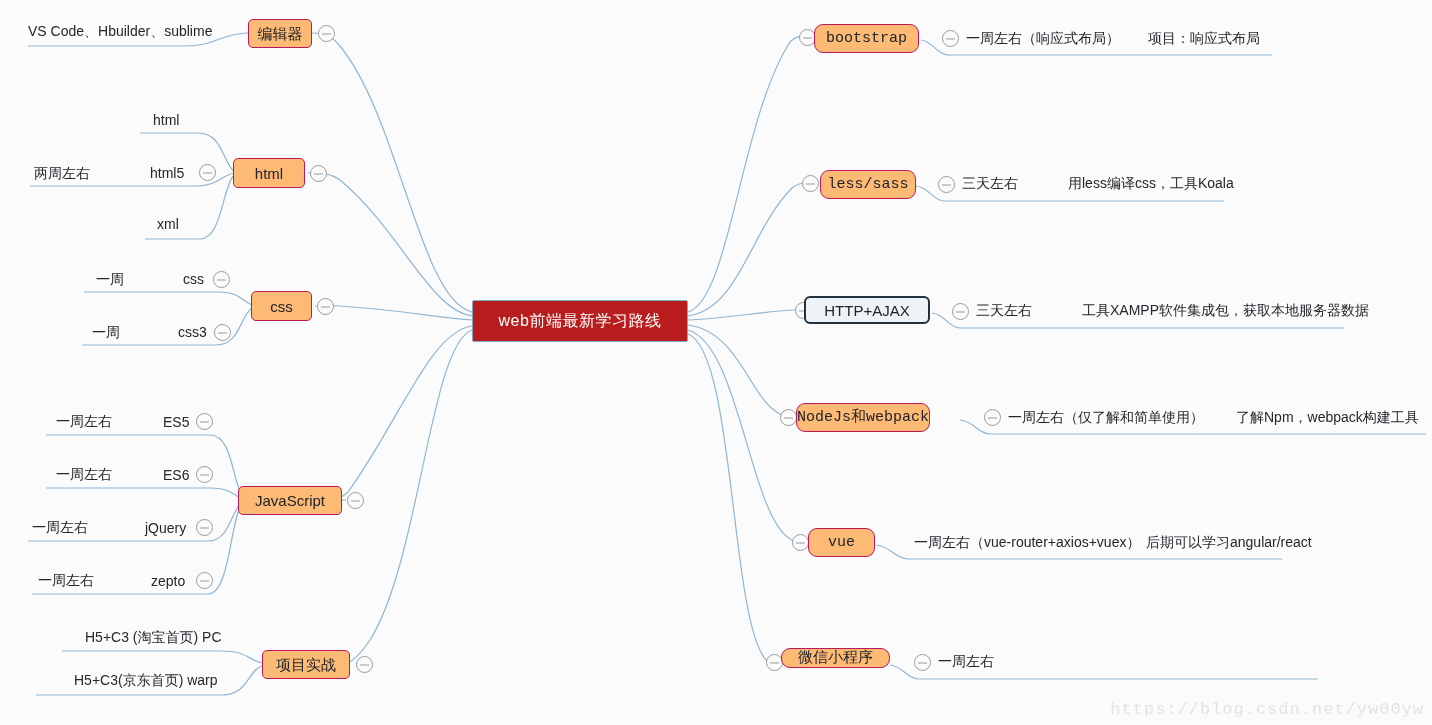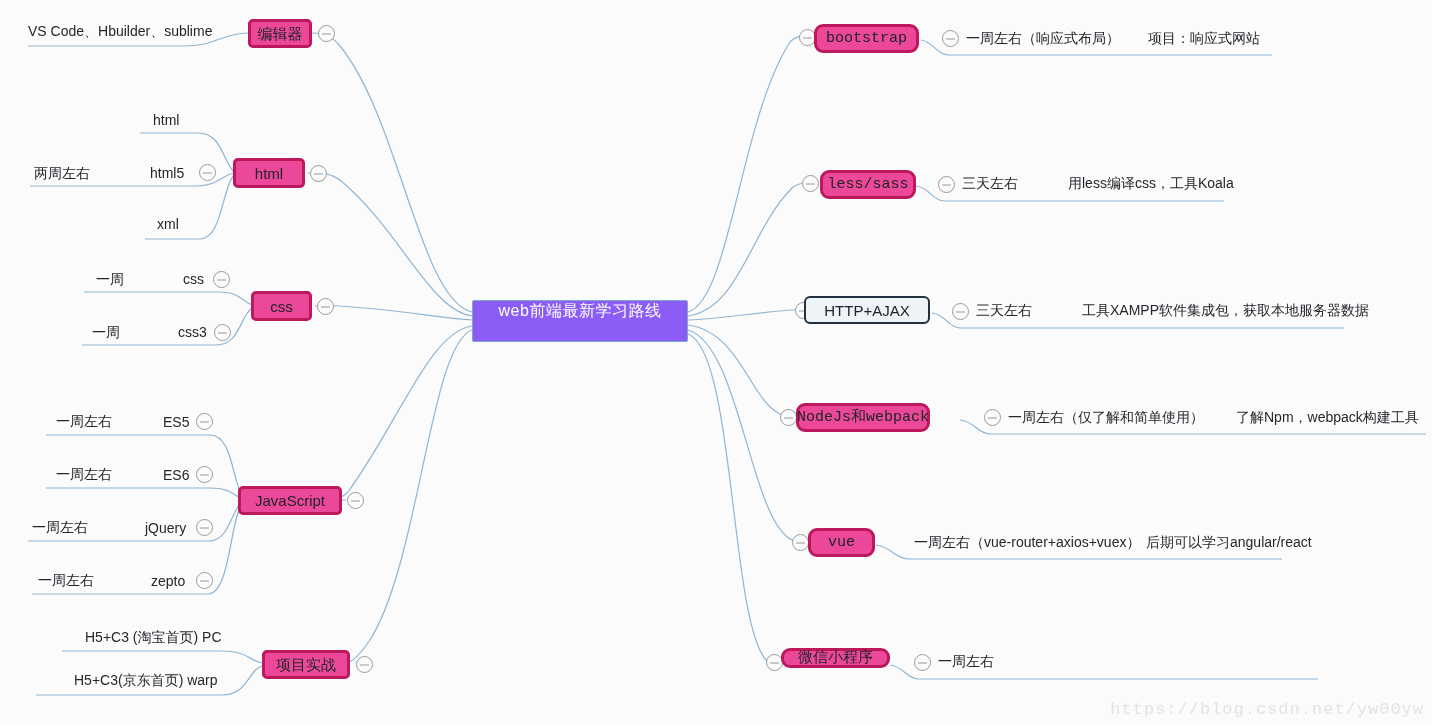--- a/index.html
+++ b/index.html
@@ -11,39 +11,39 @@
     position:relative;
   }
   #canvas{position:absolute;inset:0;width:1432px;height:725px;}
   svg.links{position:absolute;left:0;top:0;width:1432px;height:725px;pointer-events:none;}
 
   
   .node{
     position:absolute;
     box-sizing:border-box;
     display:flex;align-items:center;justify-content:center;
-    background:#ec4899;
-    border:3px solid #be185d;
+    background:#fdba74;
+    border:1px solid #be185d;
     border-radius:5px;
     color:#20242a;
     font-size:15px;
     white-space:nowrap;
     line-height:1;
   }
   .node.rounder{border-radius:9px;font-family:Liberation Mono, monospace;}
   .node.selected{
     border:2px solid #22313f;
     border-radius:6px;
     background:#eef3f8;
   }
   .center-node{
     position:absolute;
     box-sizing:border-box;
-    display:flex;align-items:flex-start;justify-content:center;
-    background:#8b5cf6;
+    display:flex;align-items:center;justify-content:center;
+    background:#b91c1c;
     border:1px solid #7ca9c6;
     border-radius:2px;
     color:#ffffff;
     font-size:16px;
     white-space:nowrap;
     letter-spacing:.5px;
   }
 
   
   .toggle{
@@ -194,21 +194,21 @@
 
   <div class="leaf" style="left:85px;top:630px;">H5+C3 (淘宝首页) PC</div>
   <div class="leaf" style="left:74px;top:673px;">H5+C3(京东首页) warp</div>
 
   <div class="toggle" style="left:799px;top:29px;"></div>
   <div class="node rounder" style="left:814px;top:24px;width:105px;height:29px;">
     <span>bootstrap</span>
   </div>
   <div class="toggle" style="left:942px;top:30px;"></div>
   <div class="leaf cn" style="left:966px;top:31px;">一周左右（响应式布局）</div>
-  <div class="leaf cn" style="left:1148px;top:31px;">项目：响应式网站</div>
+  <div class="leaf cn" style="left:1148px;top:31px;">项目：响应式布局</div>
 
   <div class="toggle" style="left:802px;top:175px;"></div>
   <div class="node rounder" style="left:820px;top:170px;width:96px;height:29px;">
     <span>less/sass</span>
   </div>
   <div class="toggle" style="left:938px;top:176px;"></div>
   <div class="leaf cn" style="left:962px;top:176px;">三天左右</div>
   <div class="leaf cn" style="left:1068px;top:176px;">用less编译css，工具Koala</div>
 
   <div class="toggle" style="left:795px;top:302px;"></div>

